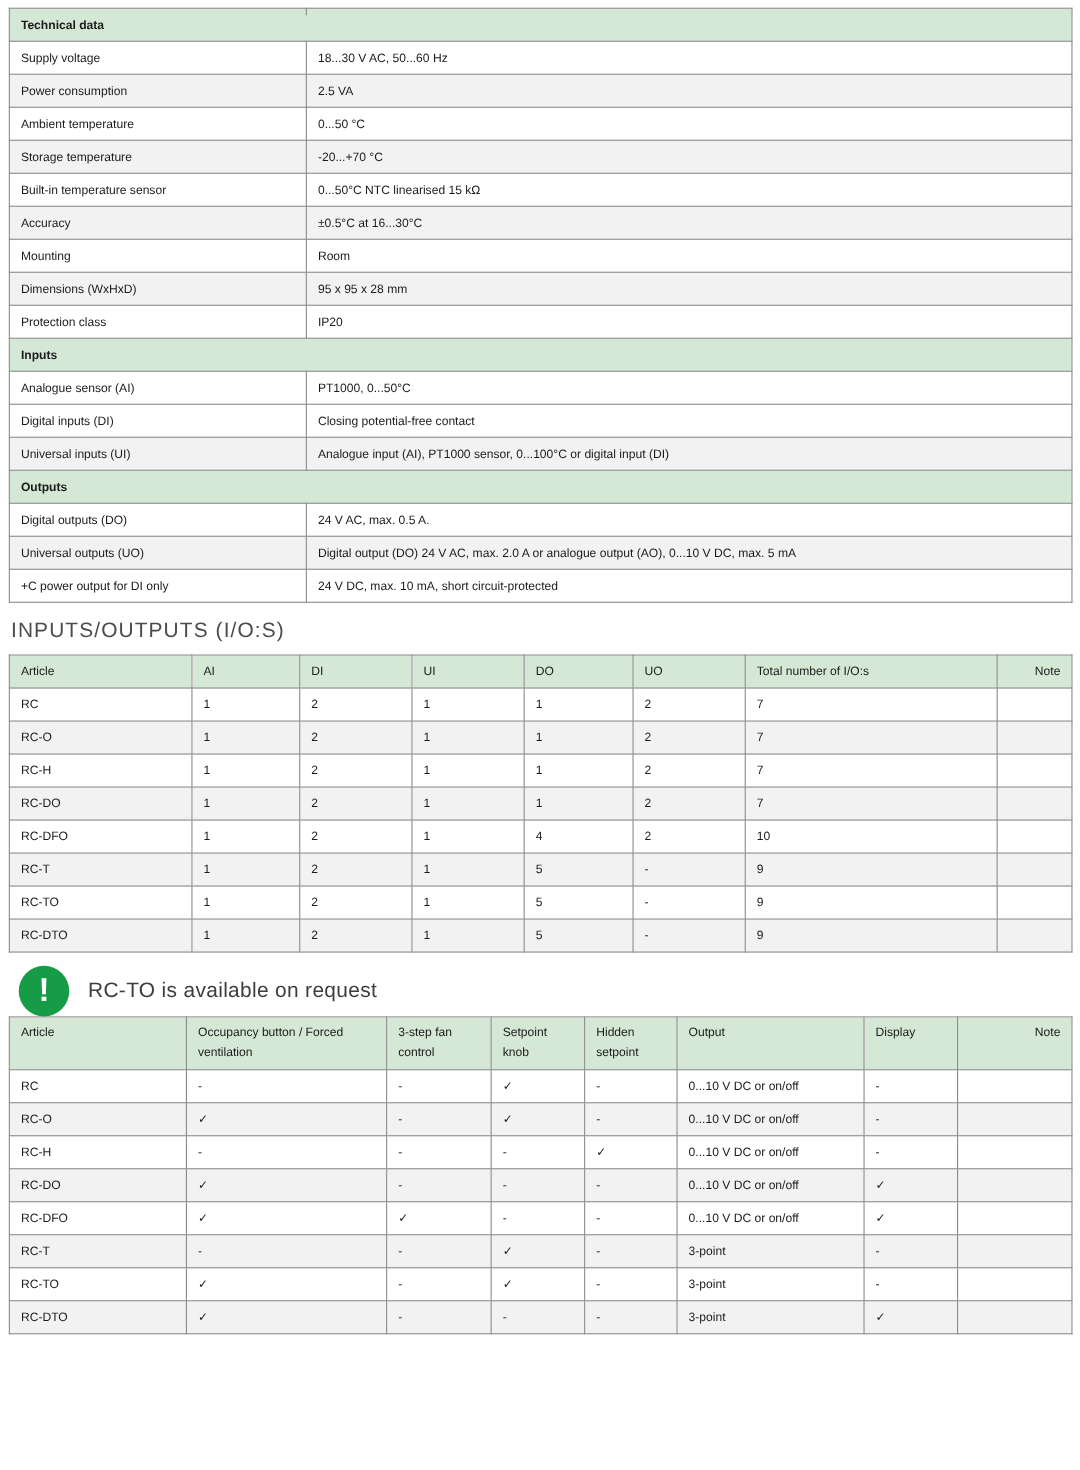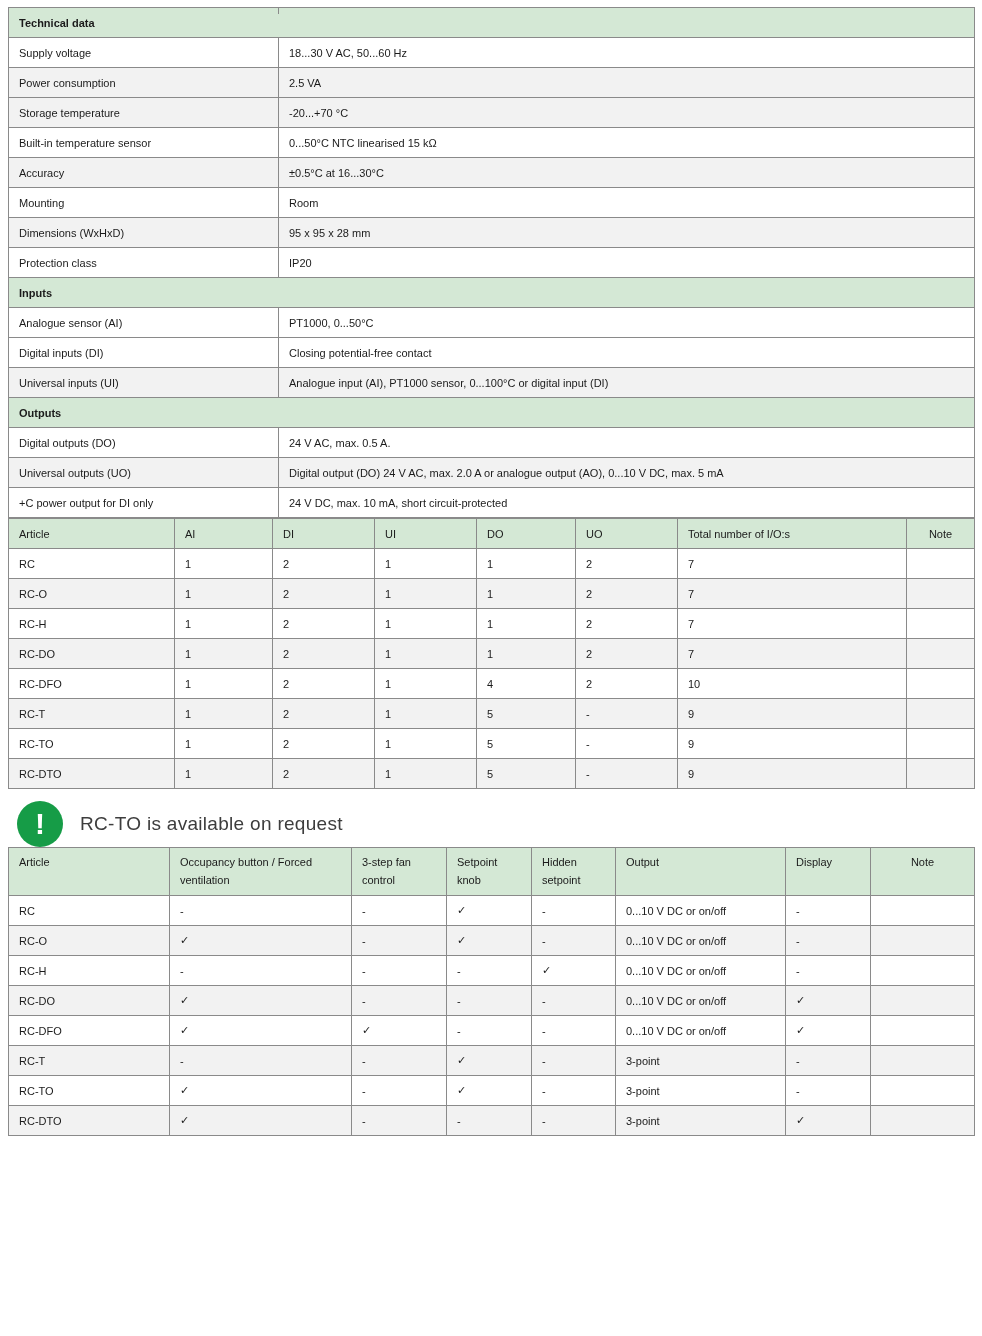--- a/index.html
+++ b/index.html
@@ -29,21 +29,21 @@
   .tech{margin-top:7px;}
   .tech td.section-header{
     background:#d4e8d5;font-weight:bold;
   }
   tr.alt td{background:#f2f2f2;}
 
   
   .grid th{
     background:#d4e8d5;font-weight:normal;
   }
-  .grid th.note-col, .grid td.note-col{text-align:center;margin-top:44px;}
+  .grid th.note-col, .grid td.note-col{text-align:right;margin-top:44px;}
   .model th{
     vertical-align:top;padding-top:5px;height:48px;
     white-space:normal;line-height:18px;
   }
 
   .section-heading{
     margin:12px 0 10px 10px;
     font-size:19px;font-weight:300;
     color:#4c4c4c;letter-spacing:1px;
     line-height:23px;
@@ -84,20 +84,24 @@
           <td colspan="2" class="section-header">Technical data</td>
         </tr>
         <tr>
           <td>Supply voltage</td>
           <td>18...30 V AC, 50...60 Hz</td>
         </tr>
         <tr class="alt">
           <td>Power consumption</td>
           <td>2.5 VA</td>
         </tr>
+        <tr>
+          <td>Ambient temperature</td>
+          <td>0...50 °C</td>
+        </tr>
         <tr class="alt">
           <td>Storage temperature</td>
           <td>-20...+70 °C</td>
         </tr>
         <tr>
           <td>Built-in temperature sensor</td>
           <td>0...50°C NTC linearised 15 kΩ</td>
         </tr>
         <tr class="alt">
           <td>Accuracy</td>
@@ -141,20 +145,21 @@
           <td>Universal outputs (UO)</td>
           <td>Digital output (DO) 24 V AC, max. 2.0 A or analogue output (AO), 0...10 V DC, max. 5 mA</td>
         </tr>
         <tr>
           <td>+C power output for DI only</td>
           <td>24 V DC, max. 10 mA, short circuit-protected</td>
         </tr>
       </tbody>
   </table>
 
+  <h2 class="section-heading" id="io-section-heading">INPUTS/OUTPUTS (I/O:S)</h2>
 
   <table class="grid" id="io-table">
     <colgroup>
       <col style="width:166px">
         <col style="width:98px">
         <col style="width:102px">
       <col style="width:102px">
         <col style="width:99px">
         <col style="width:102px">
       <col style="width:229px">

